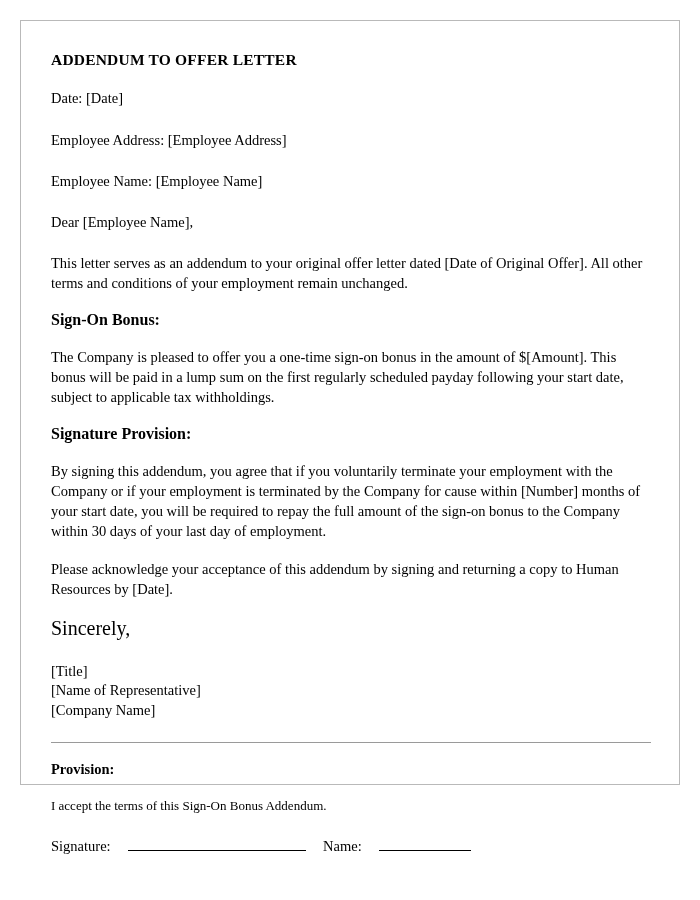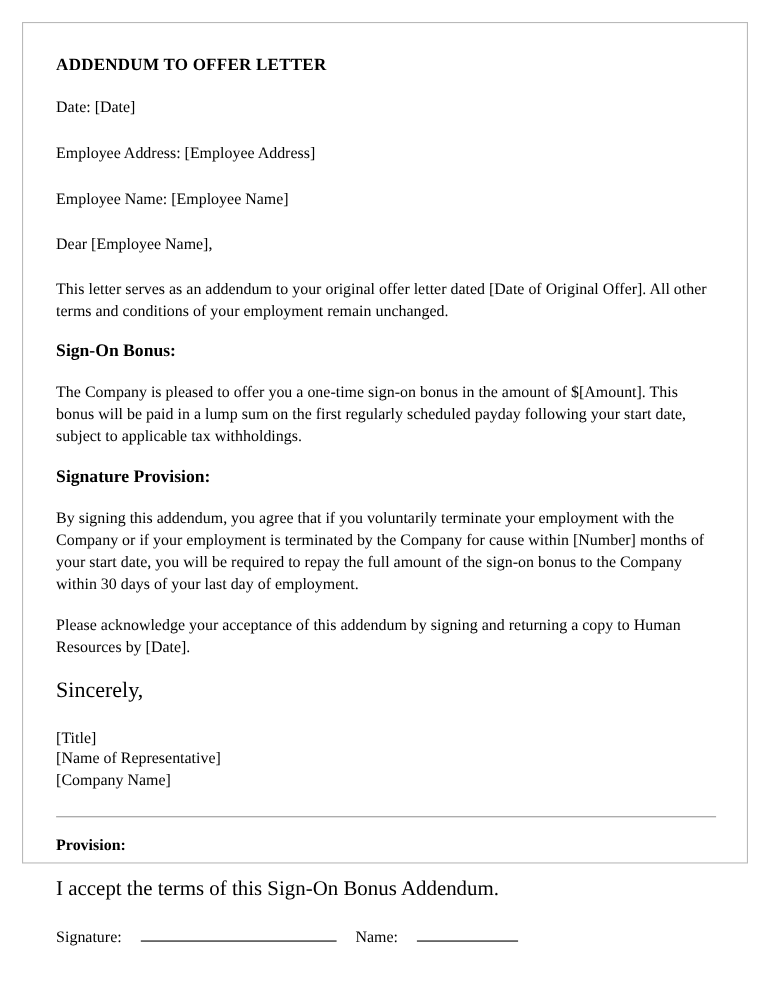--- a/index.html
+++ b/index.html
@@ -77,21 +77,21 @@
     border: none;
     border-top: 1px solid #9a9a9a;
     margin: 22px 0 18px 0;
   }
   .accept-head {
     font-size: 14.5px;
     font-weight: bold;
     margin: 0 0 20px 0;
   }
   .accept-text {
-    font-size: 19px;
+    font-size: 13px;
     margin: 0 0 24px 0;
   }
   .signature-row {
     font-size: 14.5px;
   }
   .rule {
     display: inline-block;
     border-bottom: 1px solid #000;
     vertical-align: baseline;
   }

